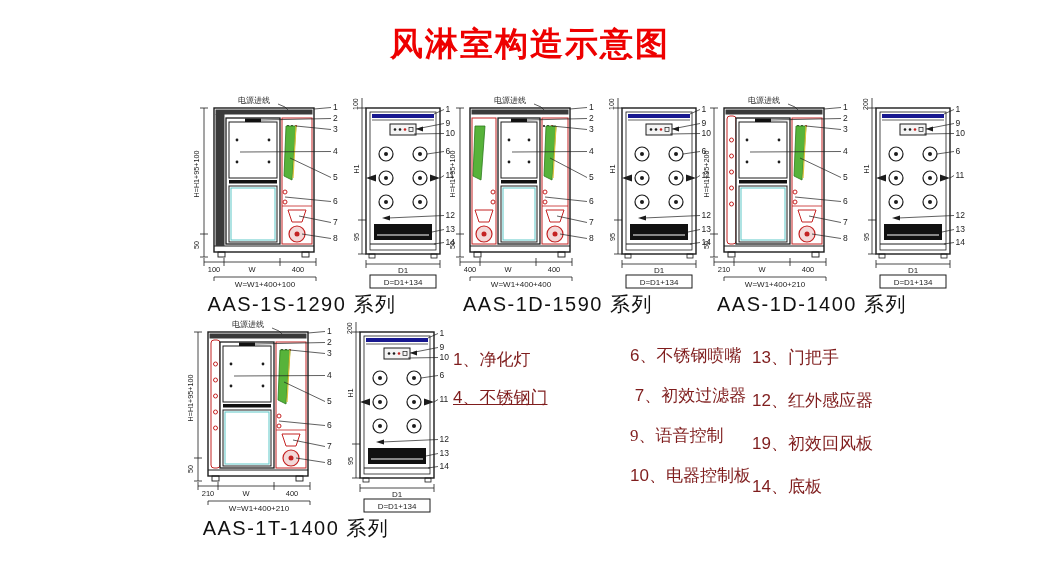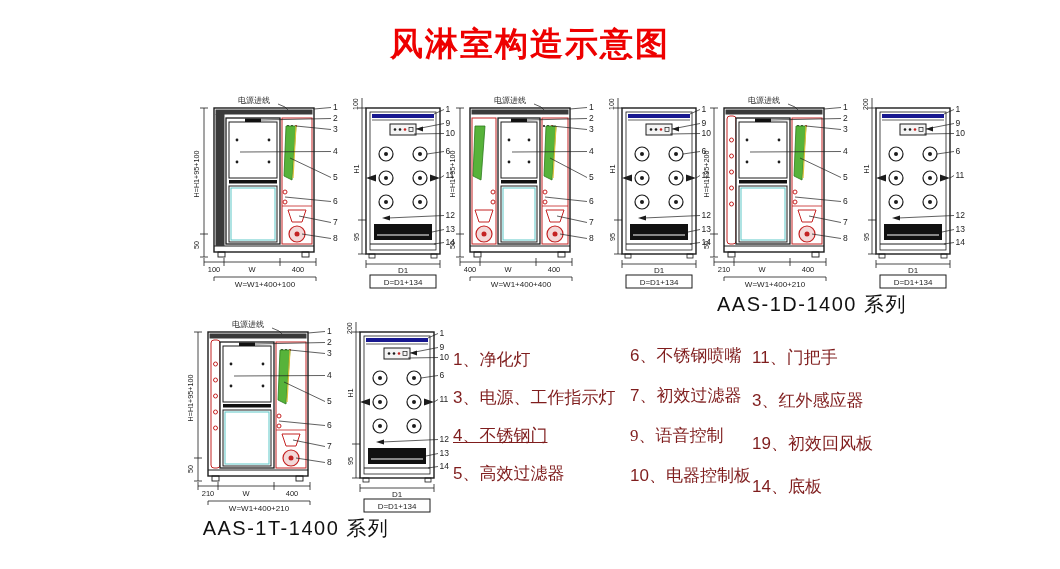--- a/index.html
+++ b/index.html
@@ -145,20 +145,21 @@
             <text x="93.5" y="84" font-size="8.5">11</text>
             <line x1="36" y1="124" x2="92" y2="121.5" stroke="#1c1c1c" stroke-width="0.7"></line>
             <text x="93.5" y="124" font-size="8.5">12</text>
             <line x1="80" y1="138" x2="92" y2="135.5" stroke="#1c1c1c" stroke-width="0.7"></line>
             <text x="93.5" y="138" font-size="8.5">13</text>
             <line x1="82" y1="150" x2="92" y2="148.5" stroke="#1c1c1c" stroke-width="0.7"></line>
             <text x="93.5" y="151" font-size="8.5">14</text>
             <polygon points="64,35 71,32.5 71,37.5" fill="#1c1c1c"></polygon>
           </svg>
         </div>
+        <div class="series">AAS-1S-1290 系列</div>
       </div>
       <div class="dgroup" style="left: 402px; top: 94px;">
         <div class="views">
           <svg width="158" height="196" viewBox="0 0 158 196">
             <text x="44" y="9" font-size="8">电源进线</text>
             <path d="M84 10 q8 2 12 8" stroke="#1c1c1c" fill="none" stroke-width="0.7"></path>
             <rect x="20" y="14" width="100" height="144" fill="none" stroke="#1c1c1c" stroke-width="1.4"></rect>
             <rect x="21.5" y="15.5" width="97" height="5" fill="#3a3a3a"></rect>
             <line x1="20" y1="152" x2="120" y2="152" stroke="#1c1c1c" stroke-width="1"></line>
             <rect x="24" y="158" width="7" height="5" fill="none" stroke="#1c1c1c" stroke-width="0.9"></rect>
@@ -283,20 +284,21 @@
             <text x="93.5" y="84" font-size="8.5">11</text>
             <line x1="36" y1="124" x2="92" y2="121.5" stroke="#1c1c1c" stroke-width="0.7"></line>
             <text x="93.5" y="124" font-size="8.5">12</text>
             <line x1="80" y1="138" x2="92" y2="135.5" stroke="#1c1c1c" stroke-width="0.7"></line>
             <text x="93.5" y="138" font-size="8.5">13</text>
             <line x1="82" y1="150" x2="92" y2="148.5" stroke="#1c1c1c" stroke-width="0.7"></line>
             <text x="93.5" y="151" font-size="8.5">14</text>
             <polygon points="64,35 71,32.5 71,37.5" fill="#1c1c1c"></polygon>
           </svg>
         </div>
+        <div class="series">AAS-1D-1590 系列</div>
       </div>
       <div class="dgroup" style="left: 656px; top: 94px;">
         <div class="views">
           <svg width="158" height="196" viewBox="0 0 158 196">
             <text x="44" y="9" font-size="8">电源进线</text>
             <path d="M84 10 q8 2 12 8" stroke="#1c1c1c" fill="none" stroke-width="0.7"></path>
             <rect x="20" y="14" width="100" height="144" fill="none" stroke="#1c1c1c" stroke-width="1.4"></rect>
             <rect x="21.5" y="15.5" width="97" height="5" fill="#3a3a3a"></rect>
             <line x1="20" y1="152" x2="120" y2="152" stroke="#1c1c1c" stroke-width="1"></line>
             <rect x="24" y="158" width="7" height="5" fill="none" stroke="#1c1c1c" stroke-width="0.9"></rect>
@@ -564,30 +566,28 @@
             <text x="93.5" y="151" font-size="8.5">14</text>
             <polygon points="64,35 71,32.5 71,37.5" fill="#1c1c1c"></polygon>
           </svg>
         </div>
         <div class="series">AAS-1T-1400 系列</div>
       </div>
     </div>
   <div id="legend">
       <div class="legend-col" style="left: 425px; top: 341px;">
         <div class="legend-item" style="line-height: 38px;">1、净化灯</div>
-        <div class="legend-item" style="line-height: 38px;">3、电源、工作指示灯</div>
         <div class="legend-item" style="line-height: 38px; text-decoration: underline;">4、不锈钢门</div>
-        <div class="legend-item" style="line-height: 38px;">5、高效过滤器</div>
       </div>
       <div class="legend-col" style="left: 602px; top: 336px;">
         <div class="legend-item" style="line-height: 40px;">6、不锈钢喷嘴</div>
-        <div class="legend-item" style="line-height: 40px;">7、初效过滤器</div>
+        <div class="legend-item" style="line-height: 40px; text-align: center;">7、初效过滤器</div>
         <div class="legend-item" style="line-height: 40px; font-family: Liberation Serif, serif;">9、语音控制</div>
         <div class="legend-item" style="line-height: 40px;">10、电器控制板</div>
       </div>
       <div class="legend-col" style="left: 724px; top: 336px;">
-        <div class="legend-item" style="line-height: 43px;">11、门把手</div>
-        <div class="legend-item" style="line-height: 43px;">3、红外感应器</div>
+        <div class="legend-item" style="line-height: 43px;">13、门把手</div>
+        <div class="legend-item" style="line-height: 43px;">12、红外感应器</div>
         <div class="legend-item" style="line-height: 43px;">19、初效回风板</div>
         <div class="legend-item" style="line-height: 43px;">14、底板</div>
       </div>
     </div>
 </div>
 
 </body></html>

